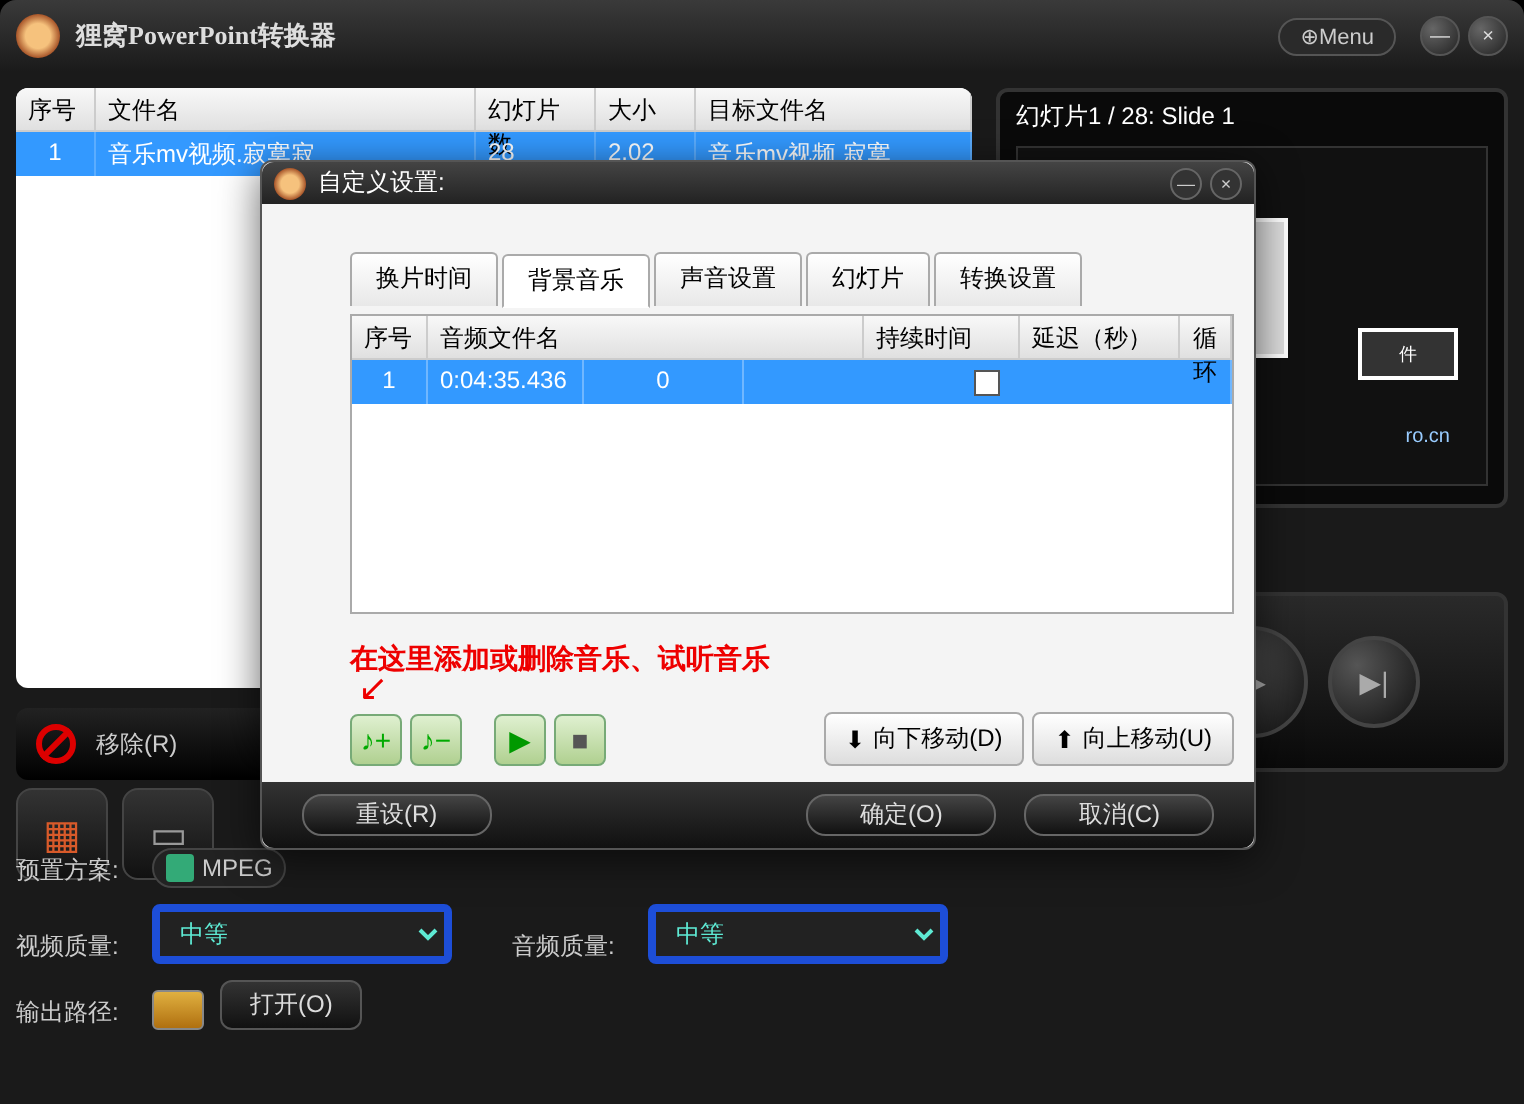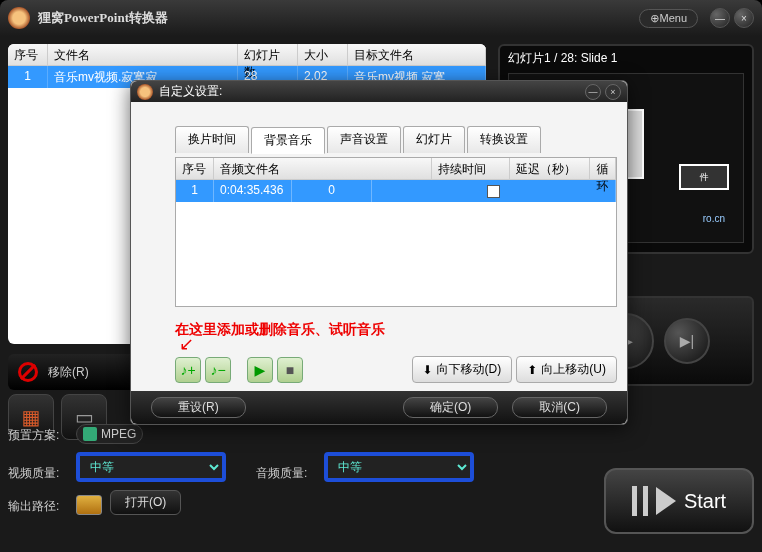--- a/index.html
+++ b/index.html
@@ -436,25 +436,20 @@
         <option>中等</option>
       </select>
     </div>
     <div class="row">
       <label>输出路径:</label>
       <div class="folder-btn"></div>
       <div class="dark-btn">打开(O)</div>
     </div>
   </div>
 
-  <div class="start-btn">
-    <div style="width:16px;height:30px;border-left:5px solid #ccc;border-right:5px solid #ccc"></div>
-    <div class="arrow"></div>
-    <span>Start</span>
-  </div>
 
 </div>
 
 <div class="dialog">
   <div class="dialog-title">
     <div class="app-logo-sm"></div>
     <span>自定义设置:</span>
     <div class="spacer"></div>
     <div class="dlg-btn">—</div>
     <div class="dlg-btn">×</div>

